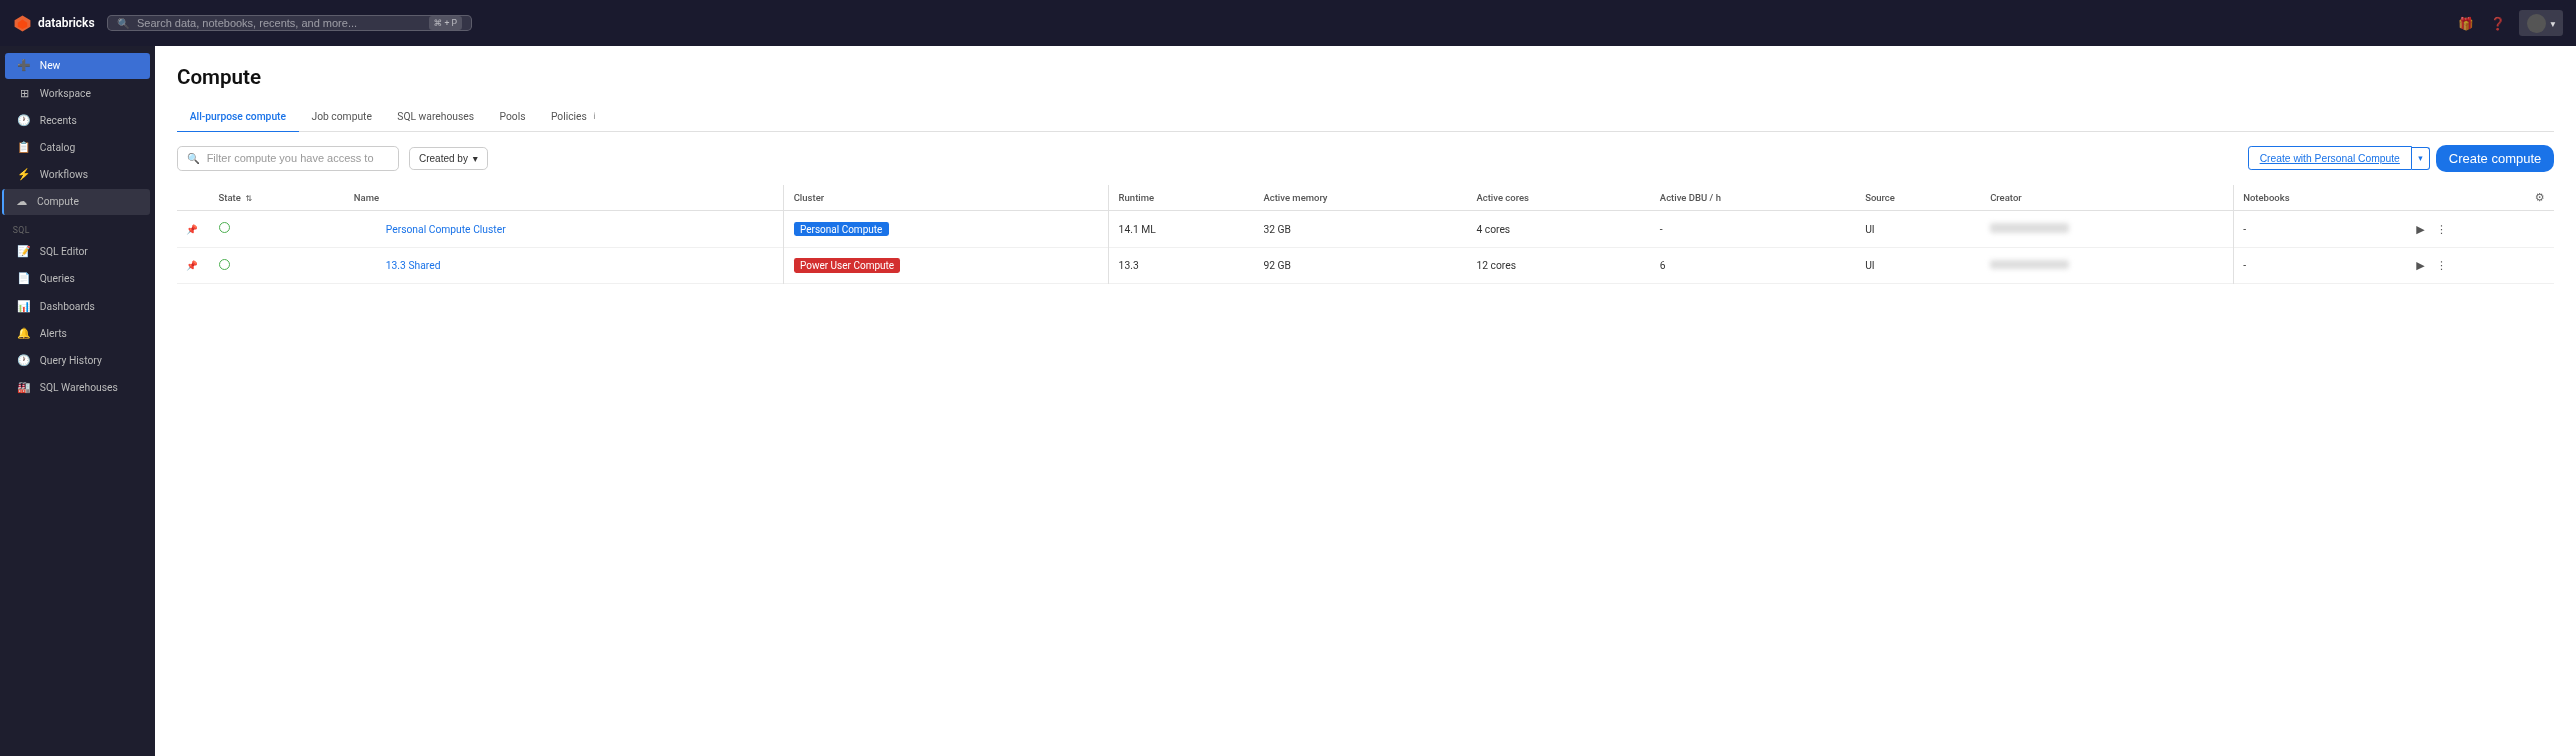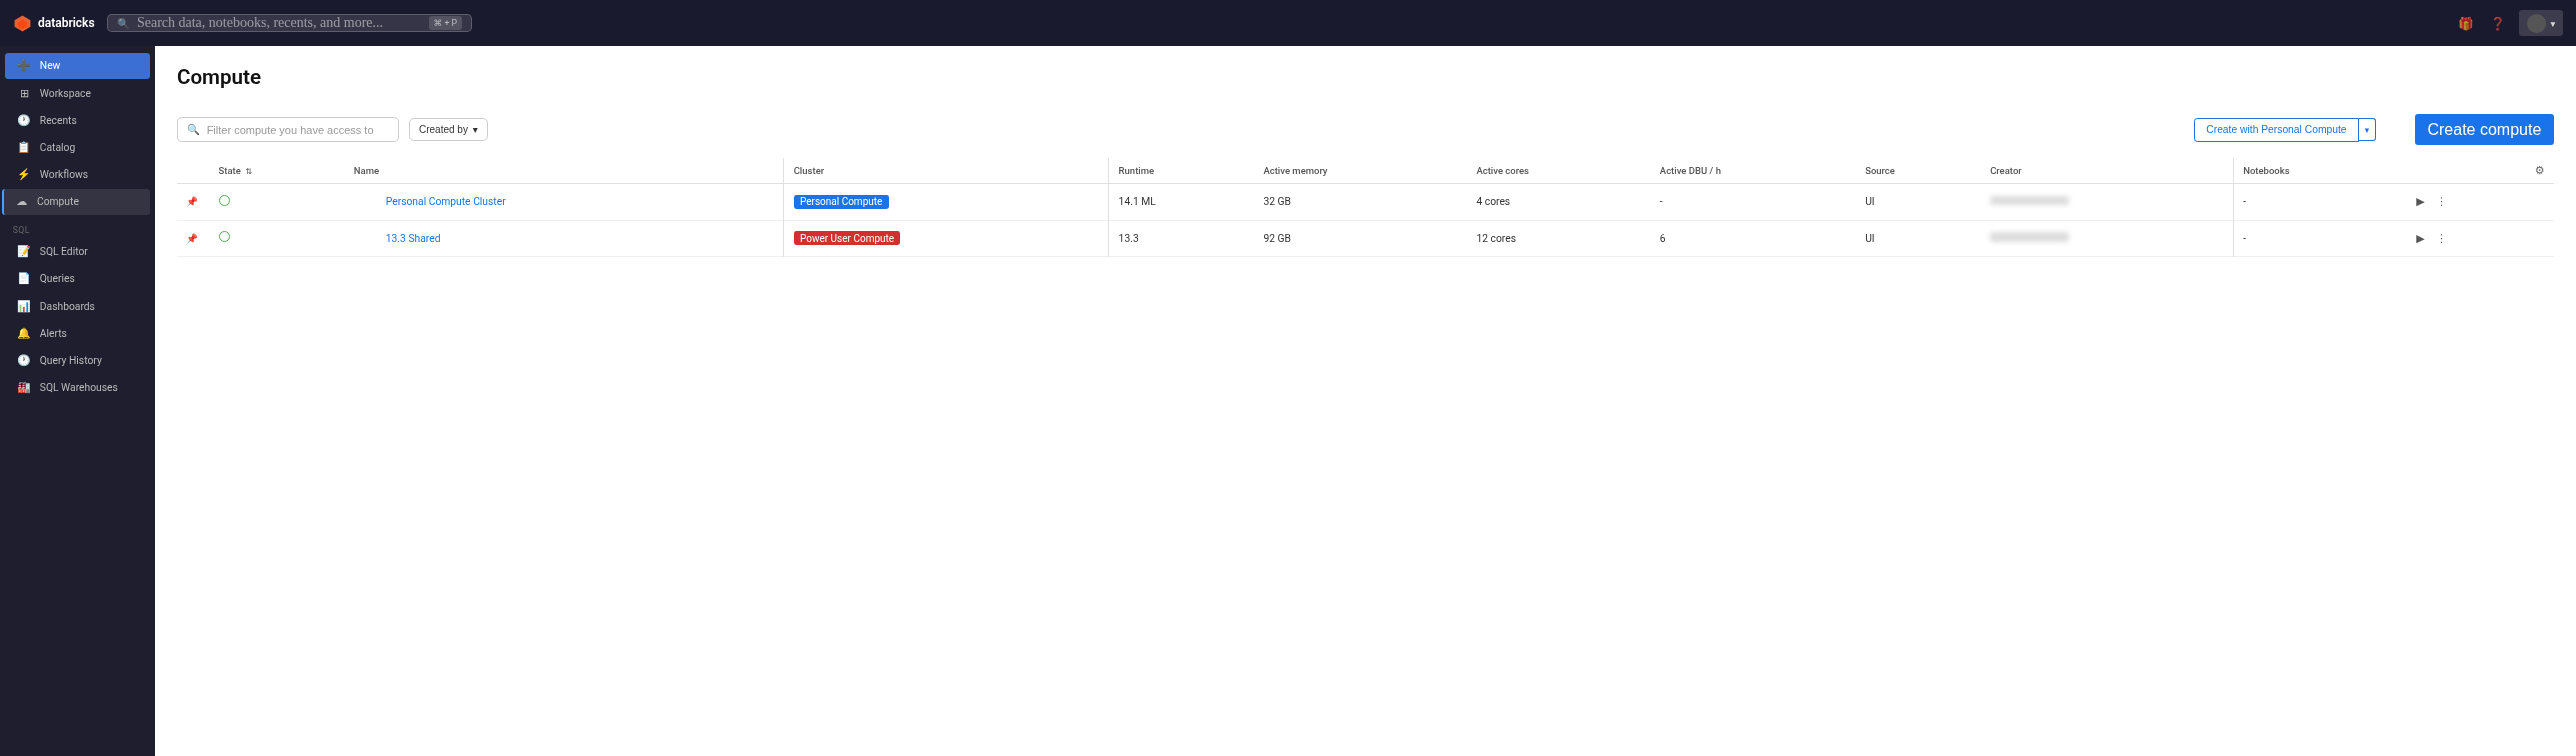--- a/index.html
+++ b/index.html
@@ -38,23 +38,22 @@
       padding: 0 9.5px;
       gap: 6.3px;
       color: rgba(255,255,255,0.6);
       font-size: 10.3px;
     }
     .topbar-search input {
       background: transparent;
       border: none;
       outline: none;
       color: rgba(255,255,255,0.7);
-      font-size: 14px;
+      font-size: 11px;
       flex: 1;
-      font-family: Liberation Serif, serif;
     }
     .topbar-search input::placeholder { color: rgba(255,255,255,0.5); }
     .topbar-shortcut {
       background: rgba(255,255,255,0.15);
       border-radius: 3.2px;
       padding: 1.6px 4.8px;
       font-size: 8.7px;
       color: rgba(255,255,255,0.6);
     }
     .topbar-right {
@@ -214,42 +213,42 @@
     }
     .btn-create-with {
       border: 0.8px solid #1a73e8;
       background: #fff;
       color: #1a73e8;
       border-radius: 3.2px 0 0 3.2px;
       padding: 5.6px 11px;
       font-size: 10.3px;
       cursor: pointer;
       white-space: nowrap;
+      text-decoration: underline;
     }
     .btn-dropdown {
       border: 0.8px solid #1a73e8;
       background: #fff;
       color: #1a73e8;
       border-left: none;
       border-radius: 0 3.2px 3.2px 0;
       padding: 5.6px 6.3px;
       cursor: pointer;
       font-size: 8.7px;
     }
     .btn-create-compute {
       background: #1a73e8;
       color: #fff;
       border: none;
-      border-radius: 3px;
+      border-radius: 10px;
       padding: 6.3px 12.7px;
-      font-size: 16px;
+      font-size: 13px;
       cursor: pointer;
       white-space: nowrap;
       font-weight: 500;
-      margin-left: 32px;
     }
 
     
     .table-container {
       flex: 1;
       overflow: auto;
       padding: 0 22px;
     }
     table {
       width: 100%;
@@ -403,20 +402,38 @@
     </div>
     <div class="sidebar-item">
       <span class="icon">🏭</span>
       <span>SQL Warehouses</span>
     </div>
   </nav>
 
   <main class="content">
     <div class="page-header">
       <h1 class="page-title">Compute</h1>
+      <div class="tabs">
+        <div class="tab active">
+          <span>All-purpose compute</span>
+        </div>
+        <div class="tab">
+          <span>Job compute</span>
+        </div>
+        <div class="tab">
+          <span>SQL warehouses</span>
+        </div>
+        <div class="tab">
+          <span>Pools</span>
+        </div>
+        <div class="tab">
+          <span>Policies</span>
+          <span style="font-size:8.7px;color:#888;margin-left:1.6px;">ℹ</span>
+        </div>
+      </div>
     </div>
 
     <div class="toolbar">
       <div class="search-filter">
         <span style="color:#999;font-size:10.3px;">🔍</span>
         <input type="text" placeholder="Filter compute you have access to" style="">
       </div>
       <button class="filter-btn">
         <span>Created by</span>
         <span>▾</span>

